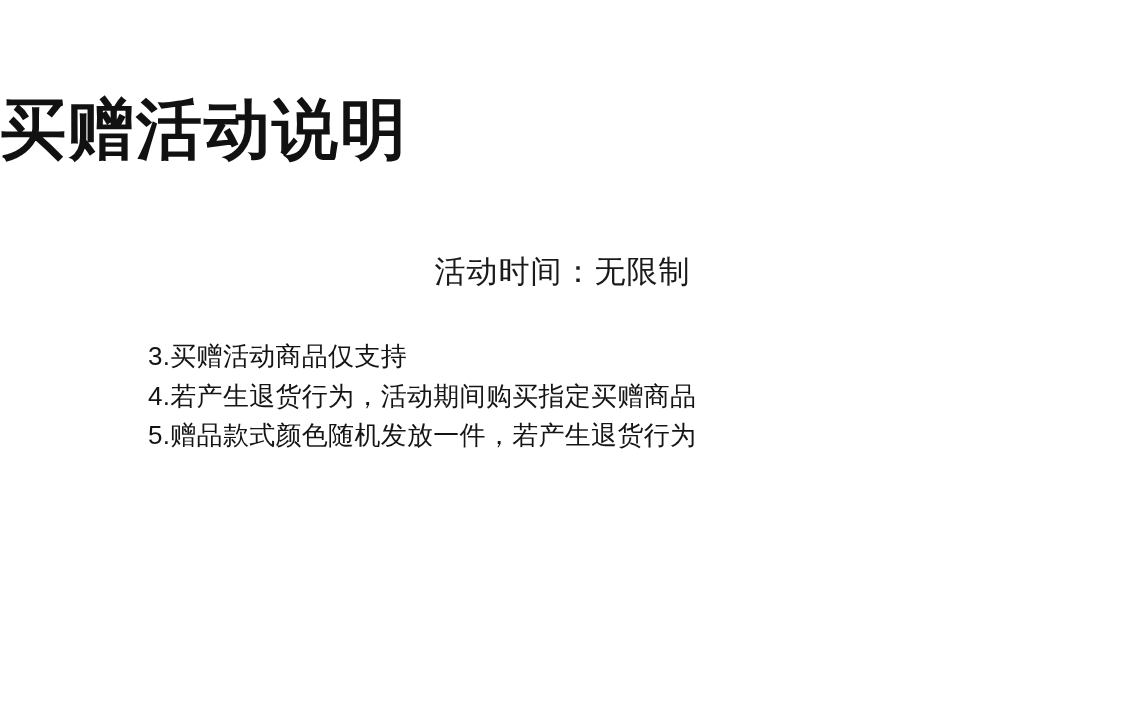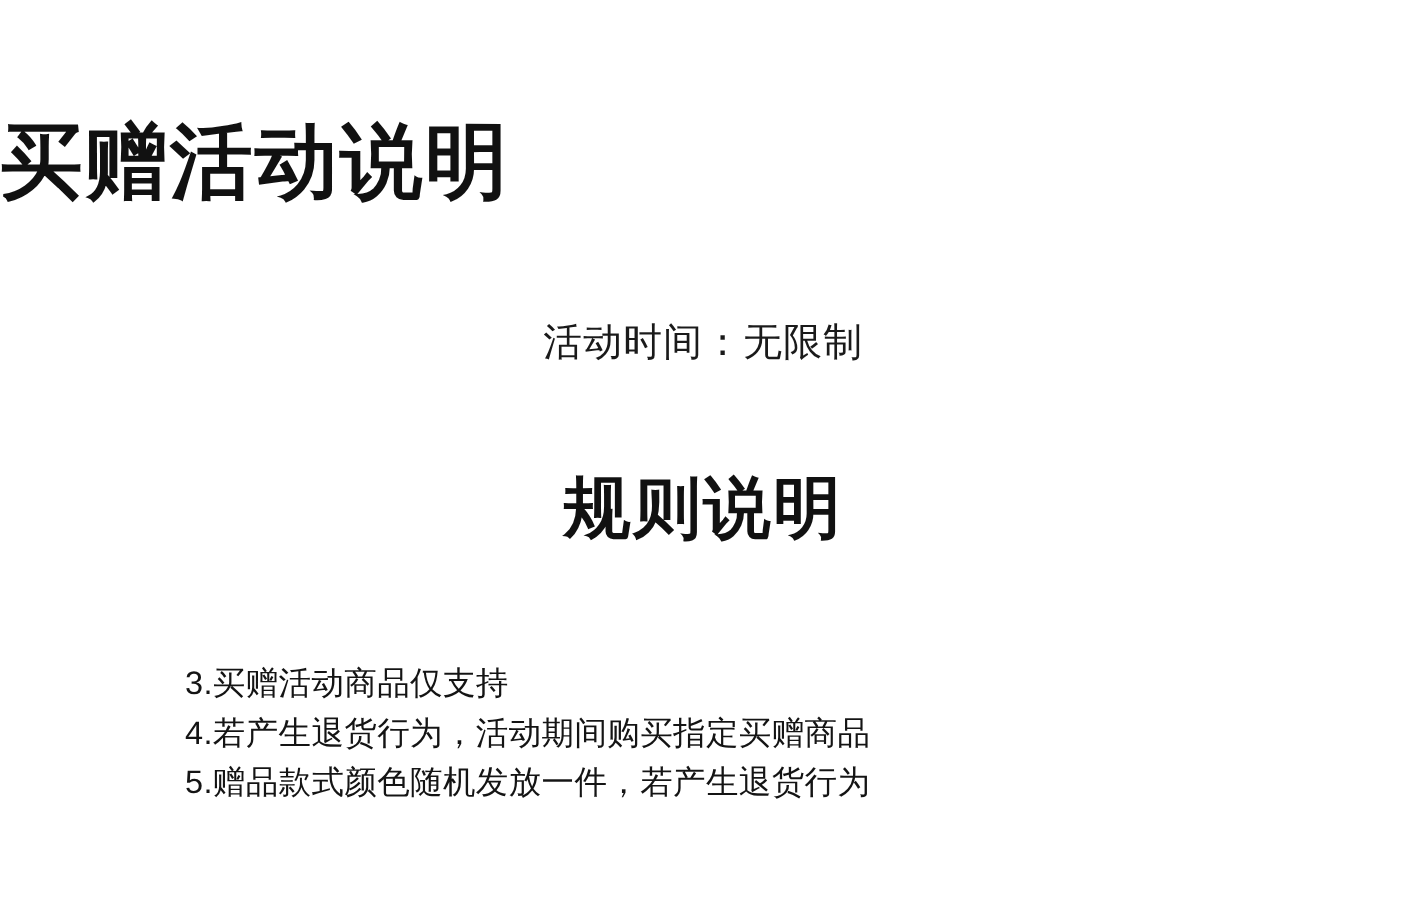--- a/index.html
+++ b/index.html
@@ -29,20 +29,21 @@
     color: #111111;
   }
   .subtitle {
     text-align: center;
     font-size: 31px;
     font-weight: normal;
     line-height: 1;
     padding-top: 52px;
     color: #1a1a1a;
     letter-spacing: 1px;
+    font-family: Liberation Mono, monospace;
   }
   .section-heading {
     text-align: center;
     font-size: 54px;
     font-weight: bold;
     line-height: 1;
     padding-top: 46px;
     color: #111111;
     letter-spacing: 2px;
   }
@@ -66,21 +67,20 @@
 </style>
 </head>
 <body>
 
 <div class="page">
 
   <h1 class="title">买赠活动说明</h1>
 
   <div class="subtitle">活动时间：无限制</div>
 
-  <h2 class="section-heading">规则说明</h2>
 
   <ul class="rules">
     <li>
       <span>3.</span><span>买赠活动商品仅支持</span><span class="hl"></span><span></span>
     </li>
     <li>
       <span>4.</span><span>若产生退货行为，活动期间购买指定买赠商品</span><span class="hl"></span><span></span>
     </li>
     <li>
       <span>5.</span><span>赠品款式颜色随机发放一件，若产生退货行为</span><span class="hl"></span><span></span>

